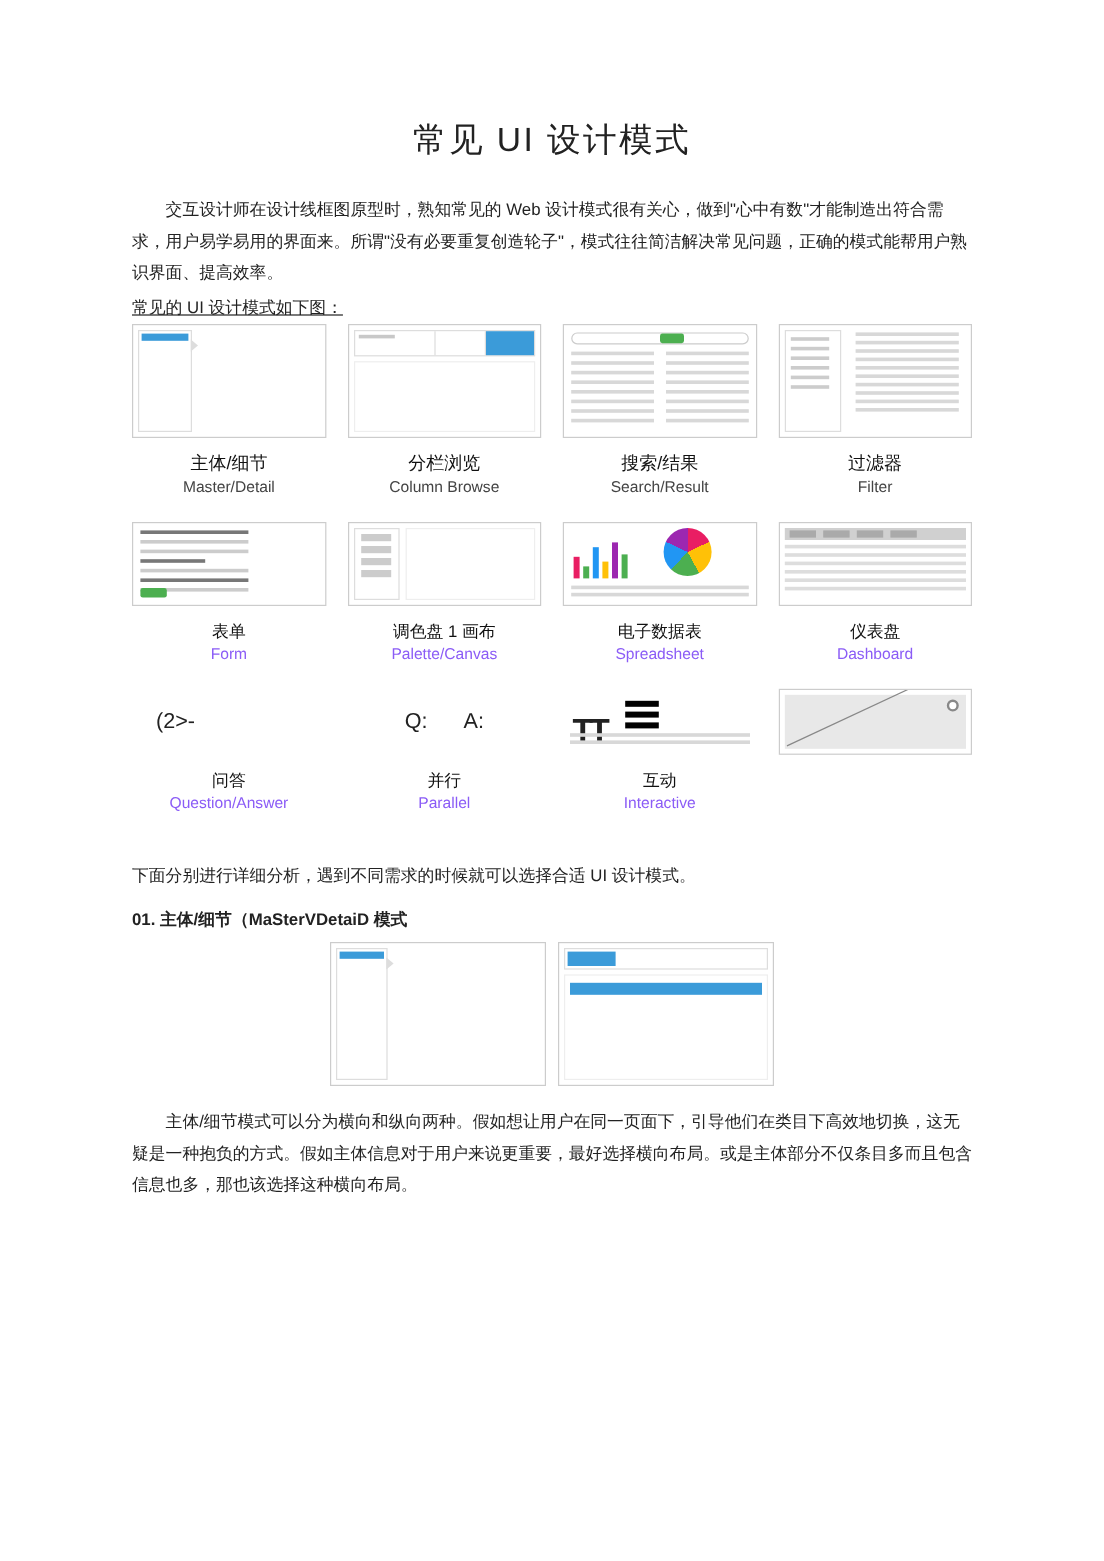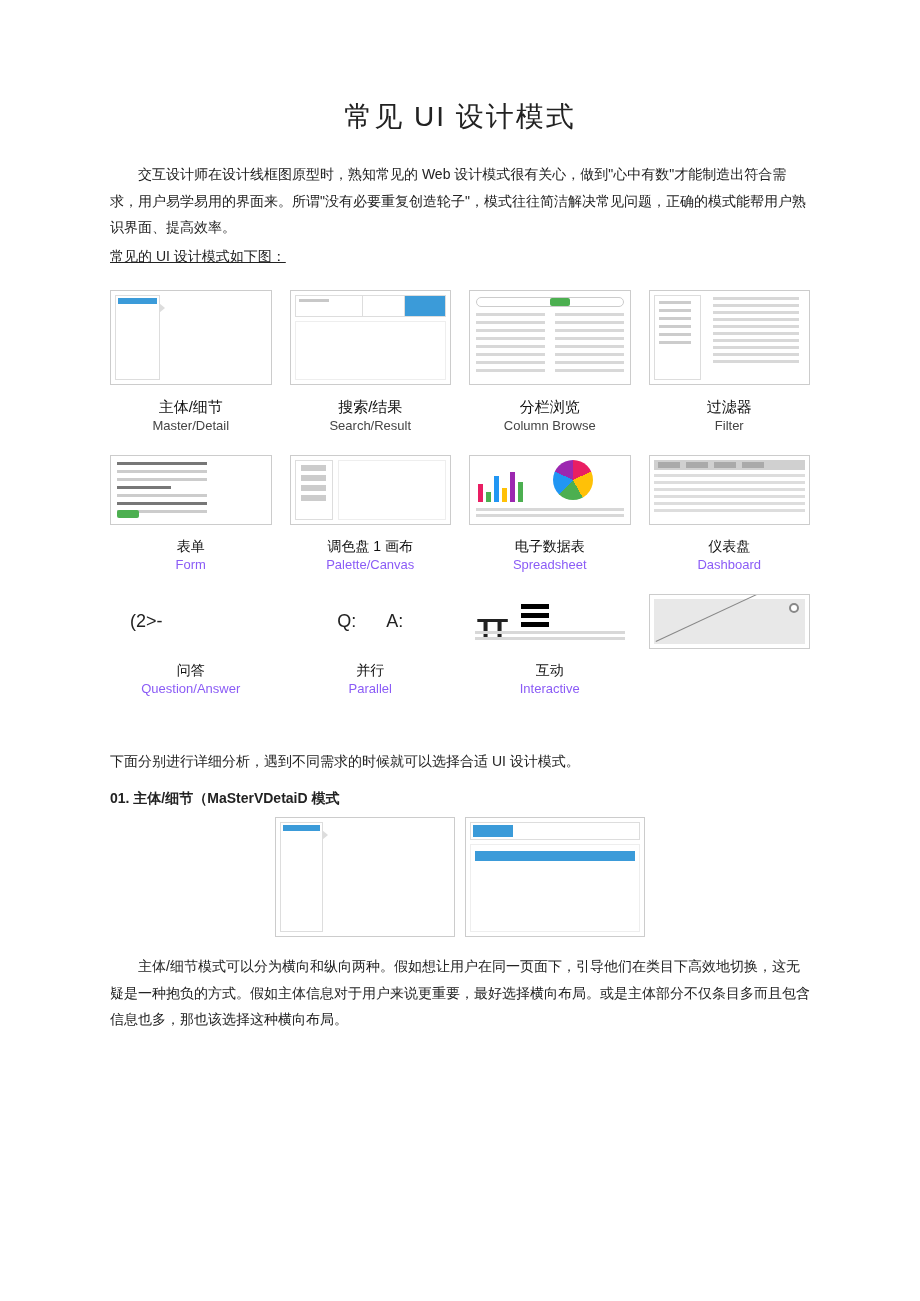--- a/index.html
+++ b/index.html
@@ -20,21 +20,21 @@
     margin-bottom: 18px;
     letter-spacing: 2px;
   }
   p.intro { text-indent: 2em; }
   p.sub { margin-top: 2px; text-decoration: underline; }
   .grid {
     display: grid;
     grid-template-columns: repeat(4, 1fr);
     column-gap: 18px;
     row-gap: 6px;
-    margin-top: 20px;
+    margin-top: 0;
   }
   .thumb {
     border: 1px solid #ccc;
     height: 95px;
     background: #fff;
     position: relative;
     overflow: hidden;
   }
   .thumb-short { height: 70px; }
   .thumb-plain { border: none; height: 55px; display:flex; align-items:center; justify-content:center; gap:30px; font-size:18px; font-weight:500;}
@@ -95,21 +95,21 @@
   .par-left { position:absolute; left:8px; top:8px; font-size:28px; font-weight:700; letter-spacing:-3px;}
   .par-right { position:absolute; left:52px; top:10px;}
   .par-right .l { width:28px; height:5px; background:#000; margin-bottom:4px;}
   .par-lines { position:absolute; left:6px; right:6px; bottom:6px;}
   .par-lines .ln { height:3px; background:#d8d8d8; margin-bottom:3px;}
 
   .int-box { position:absolute; left:4px; right:4px; top:4px; bottom:4px; background:#e8e8e8;}
   .int-line { position:absolute; left:6px; bottom:6px; right:16px; height:1px; background:#888; transform-origin:left bottom; transform:rotate(-25deg);}
   .int-dot { position:absolute; right:10px; top:8px; width:10px; height:10px; border:2px solid #888; border-radius:50%; background:#fff;}
 
-  .analysis { margin-top: 36px; }
+  .analysis { margin-top: 24px; }
   .sec-title { font-weight:700; font-size:14px; margin-top:10px;}
   .dual { display:flex; gap:10px; justify-content:center; margin:6px 0 16px 0;}
   .dual .thumb { width:180px; height:120px;}
   .md2-top { position:absolute; left:4px; right:4px; top:4px; height:18px; border:1px solid #ddd;}
   .md2-top .hl{position:absolute;left:2px;top:2px;bottom:2px;width:40px;background:#3b9bd9;}
   .md2-body { position:absolute; left:4px; right:4px; top:26px; bottom:4px; border:1px solid #eee;}
   .md2-body .hl2{position:absolute;left:4px;right:4px;top:6px;height:10px;background:#3b9bd9;}
 
   p.body { text-indent:2em; }
 </style>
@@ -185,26 +185,26 @@
           <div class="ln"></div>
       </div>
     </div>
   </div>
 
   <div class="label-cell">
     <div class="label-cn">主体/细节</div>
     <div class="label-en">Master/Detail</div>
   </div>
   <div class="label-cell">
+    <div class="label-cn">分栏浏览</div>
+    <div class="label-en">Column Browse</div>
+  </div>
+  <div class="label-cell">
     <div class="label-cn">搜索/结果</div>
     <div class="label-en">Search/Result</div>
-  </div>
-  <div class="label-cell">
-    <div class="label-cn">分栏浏览</div>
-    <div class="label-en">Column Browse</div>
   </div>
   <div class="label-cell">
     <div class="label-cn">过滤器</div>
     <div class="label-en">Filter</div>
   </div>
 
   <div class="thumb thumb-short">
     <div class="form-lines">
       <div class="fl dark"></div>
         <div class="fl"></div>

